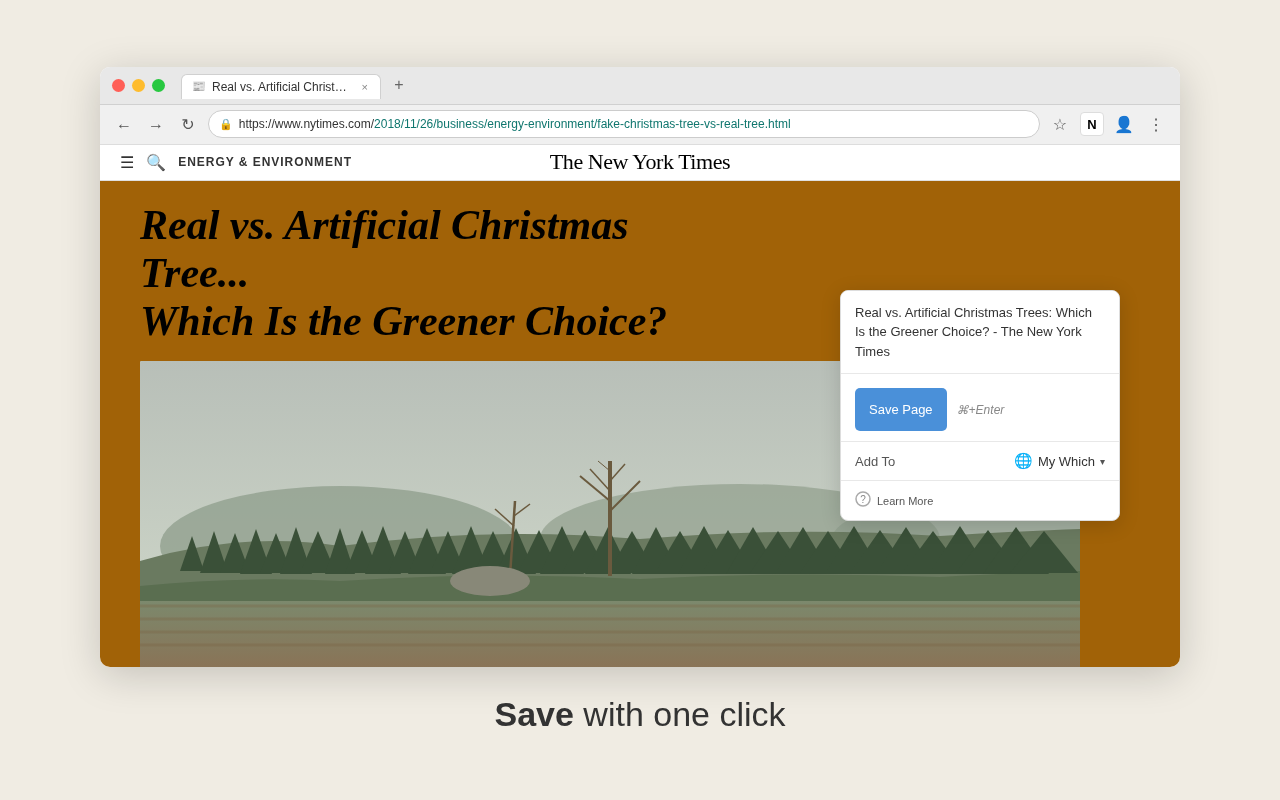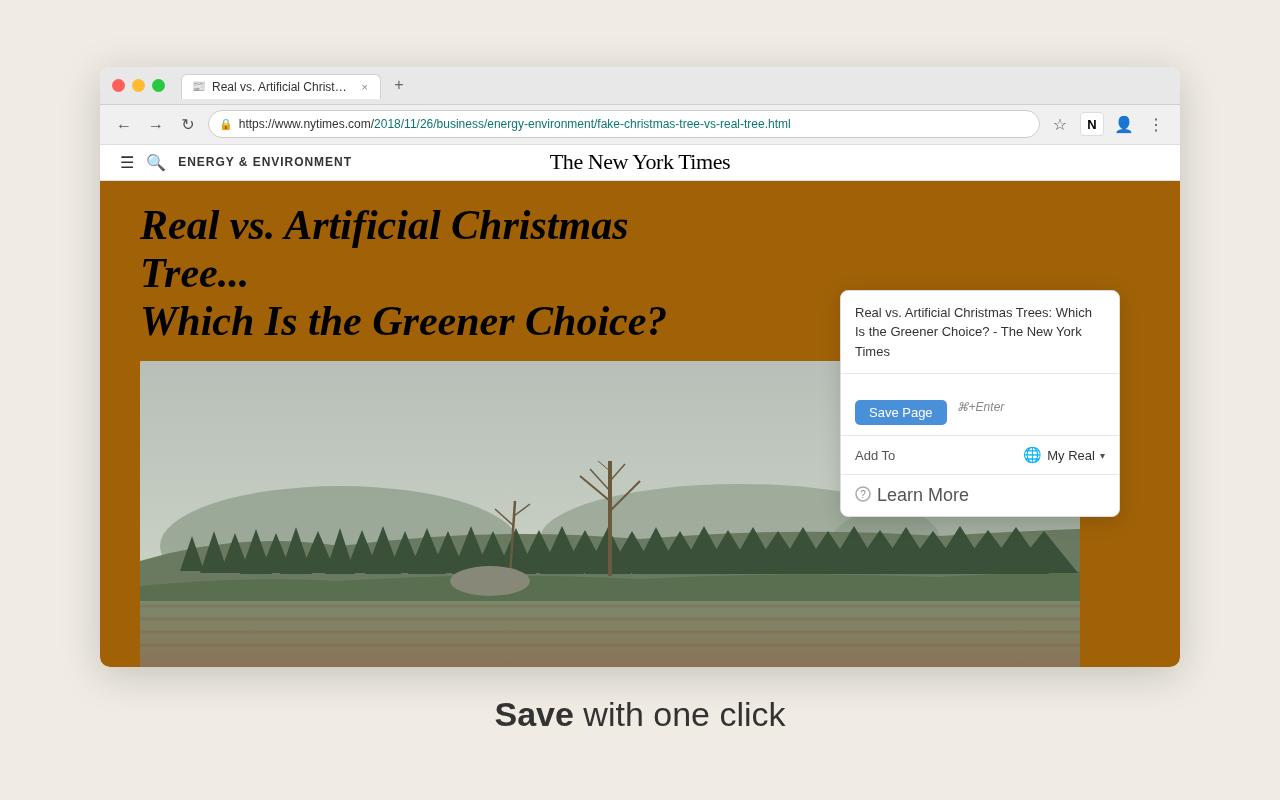--- a/index.html
+++ b/index.html
@@ -321,25 +321,24 @@
       padding: 10px 14px;
       gap: 10px;
       border-bottom: 1px solid #e8e8e8;
     }
 
     .save-page-btn {
       background: #4a90d9;
       color: #fff;
       border: none;
       border-radius: 5px;
-      padding: 5px 14px;
+      padding: 14px 14px;
       font-size: 13px;
       font-weight: 500;
       cursor: pointer;
-      margin-top: 12px;
     }
 
     .shortcut-label {
       font-size: 12px;
       color: #888;
       font-style: italic;
     }
 
     .popup-add-to {
       display: flex;
@@ -380,21 +379,21 @@
       gap: 6px;
       padding: 10px 14px;
     }
 
     .help-icon {
       font-size: 14px;
       color: #888;
     }
 
     .learn-more-link {
-      font-size: 18px;
+      font-size: 11px;
       color: #555;
       cursor: pointer;
     }
 
     
     .tagline {
       text-align: center;
       margin-top: 28px;
       font-size: 34px;
       color: #333;
@@ -553,21 +552,21 @@
     <div class="save-popup">
       <textarea class="popup-title-input" rows="3" style="">Real vs. Artificial Christmas Trees: Which Is the Greener Choice? - The New York Times</textarea>
       <div class="popup-actions">
         <button class="save-page-btn">Save Page</button>
         <span class="shortcut-label">⌘+Enter</span>
       </div>
       <div class="popup-add-to">
         <span class="add-to-label">Add To</span>
         <button class="my-links-btn">
           <span class="my-links-emoji">🌐</span>
-          <span>My Real</span>
+          <span>My Which</span>
           <span class="chevron-down">▾</span>
         </button>
       </div>
       <div class="popup-learn-more">
         <span class="help-icon">
           <svg width="16" height="16" viewBox="0 0 16 16" fill="none" xmlns="http://www.w3.org/2000/svg">
             <circle cx="8" cy="8" r="7" stroke="#aaa" stroke-width="1.5"></circle>
             <text x="8" y="12" text-anchor="middle" font-size="10" fill="#888" font-family="sans-serif">?</text>
           </svg>
         </span>

